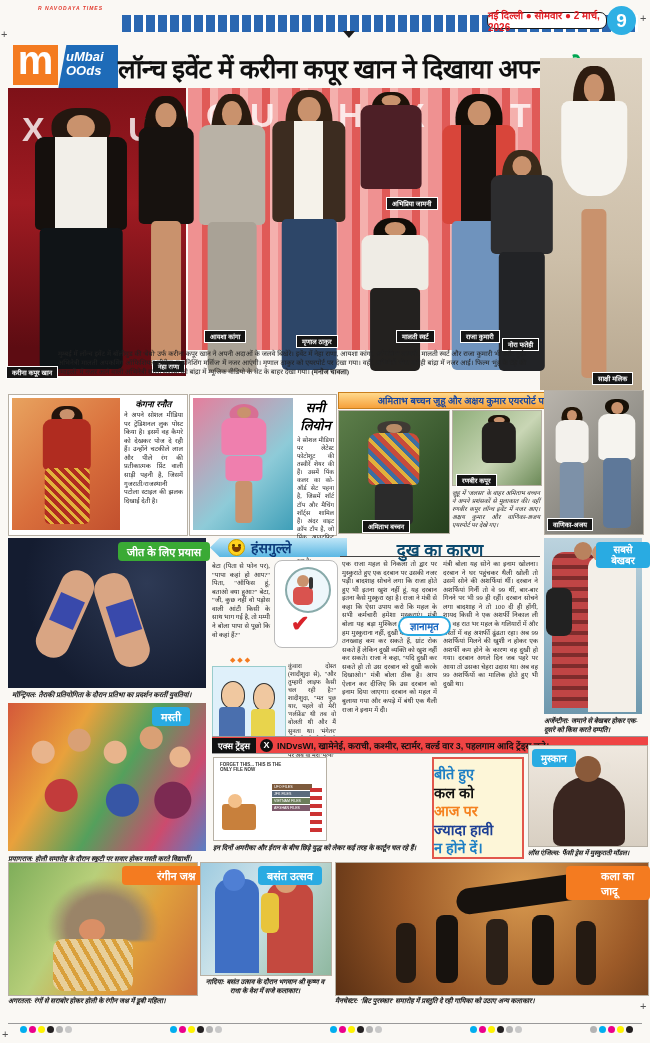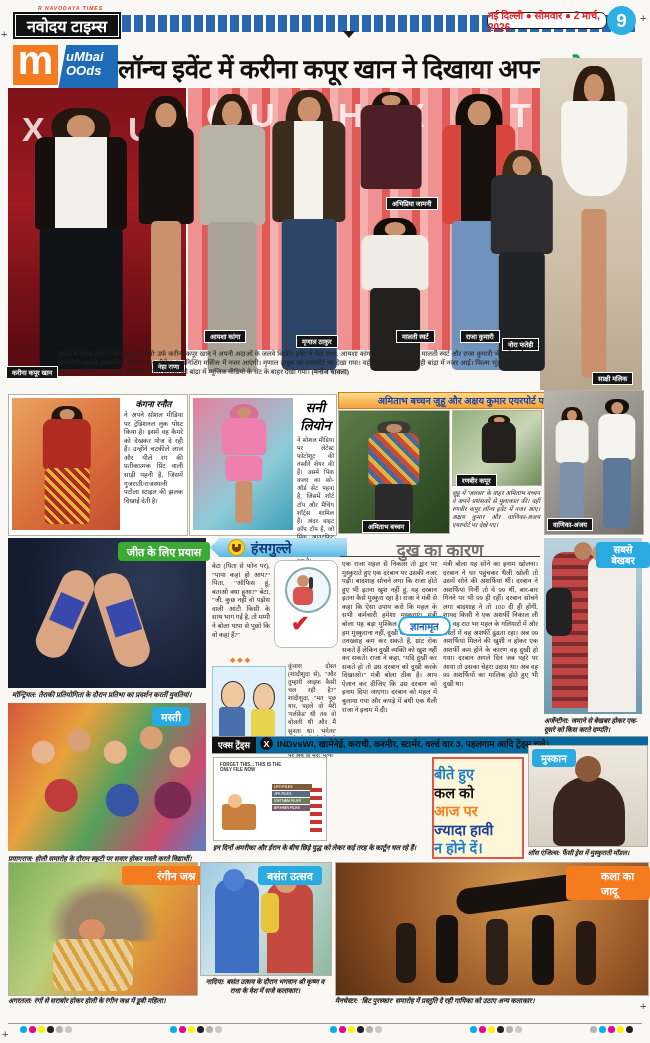--- a/index.html
+++ b/index.html
@@ -50,40 +50,39 @@
   .badge.orange{background:#f47b20;padding-left:35px;}
   
   .jokehdr{background:linear-gradient(180deg,#bfe6f7,#5bb7e3);color:#0d3c7c;font-weight:bold;font-size:14px;
            display:flex;align-items:center;clip-path:polygon(0 50%,7% 0,100% 0,100% 100%,7% 100%);padding-left:10px;}
   .smiley{width:15px;height:15px;border-radius:50%;background:#ffd21e;border:1px solid #c79a00;position:relative;margin:0 6px 0 8px;}
   .smiley:before{content:"";position:absolute;left:3px;top:4px;width:2.5px;height:2.5px;border-radius:50%;
                  background:#5a3b00;box-shadow:6px 0 0 #5a3b00;}
   .smiley:after{content:"";position:absolute;left:3px;top:7px;width:9px;height:5px;border-radius:0 0 9px 9px;background:#7a3b00;}
   .sep{color:#f47b20;font-size:7px;text-align:center;letter-spacing:2px;}
   .cartoonbox{background:#dff0fa;border:1px solid #9cc;}
-  .storytitle{font-weight:bold;font-size:17px;text-align:center;color:#737373;}
+  .storytitle{font-weight:bold;font-size:17px;text-align:center;color:#0c4a6e;}
   .inset{position:absolute;background:#fff;border:2px solid #29abe2;border-radius:10px;color:#1565c0;
          font-weight:bold;font-size:10px;padding:1px 10px;}
   
   .xlabel{background:#111;color:#fff;font-weight:bold;font-size:8.5px;padding:2px 6px;}
   .xlogo{width:13px;height:13px;border-radius:50%;background:#111;color:#fff;font-weight:bold;font-size:9px;
          display:inline-flex;align-items:center;justify-content:center;margin:0 4px;}
   .xtxt{font-weight:bold;font-size:9px;color:#111;}
   .quotebox{background:#fdf6d8;border:2.5px solid #e2574c;text-align:left;font-weight:bold;font-size:14.5px;line-height:1.28;}
   .cmyk span{display:inline-block;width:7px;height:7px;border-radius:50%;margin-right:2px;}
 </style>
 </head>
 <body>
 
 <div id="page">
 
   <div class="abs regmark" style="left:1px;top:28px;">+</div>
   <div class="abs regmark" style="left:640px;top:12px;">+</div>
   <div class="abs tagline" style="left:38px;top:5px;">R NAVODAYA TIMES</div>
-  <div class="abs nameplate" style="left:13px;top:12px;width:104px;height:23px;">नवोदय टाइम्स</div>
   <div class="abs checker" style="left:122px;top:15px;width:516px;height:17px;"></div>
   <div class="abs" style="left:343px;top:31px;width:0;height:0;border-left:6px solid transparent;border-right:6px solid transparent;border-top:7px solid #1a1a1a;"></div>
   <div class="abs datebox" style="left:487px;top:12px;width:118px;height:15px;">नई दिल्ली ● सोमवार ● 2 मार्च, 2026</div>
   <div class="abs pagecircle" style="left:607px;top:6px;width:29px;height:29px;">9</div>
 
   <div class="abs mtile" style="left:13px;top:45px;width:45px;height:40px;">m</div>
   <div class="abs moodstile" style="left:58px;top:45px;width:52px;height:40px;">
     <div>uMbai</div>
     <div>OOds</div>
   </div>
@@ -295,21 +294,21 @@
   <div class="ph" style="left:544px;top:538px;width:98px;height:176px;background:linear-gradient(180deg,#bcd3de,#8fb4c6 55%,#6e98ad);">
     <div class="abs" style="left:8px;top:14px;width:44px;height:156px;background:repeating-linear-gradient(0deg,#c04545 0 7px,#7e2c2c 7px 11px);border-radius:12px 12px 0 0;"></div>
     <div class="abs" style="left:44px;top:18px;width:48px;height:156px;background:#f3efe8;border-radius:12px 12px 0 0;"></div>
     <div class="abs" style="left:30px;top:4px;width:18px;height:18px;border-radius:50%;background:#b9825e;"></div>
     <div class="abs" style="left:48px;top:6px;width:18px;height:18px;border-radius:50%;background:#c9926d;"></div>
     <div class="abs" style="left:2px;top:50px;width:26px;height:48px;background:#222;border-radius:8px;"></div>
   </div>
   <div class="badge cyan" style="left:596px;top:542px;width:36px;text-align:center;line-height:1.1;font-size:10px;">सबसे बेखबर</div>
   <div class="abs capt" style="left:544px;top:716px;width:100px;font-size:6.8px;">अर्जेन्टीना: जमाने से बेखबर होकर एक-दूसरे को किस करते दम्पति।</div>
 
-  <div class="abs" style="left:212px;top:736px;width:436px;height:16px;display:flex;border-top:1px solid #999;border-bottom:1px solid #999;background:#0369a1;">
+  <div class="abs" style="left:212px;top:736px;width:436px;height:16px;display:flex;align-items:center;border-top:1px solid #999;border-bottom:1px solid #999;background:#ef4444;">
     <span class="xlabel">एक्स ट्रेंड्स</span>
     <span class="xlogo">X</span>
     <span class="xtxt">INDvsWI, खामेनेई, कराची, कश्मीर, स्टार्मर, वर्ल्ड वार 3, पहलगाम आदि ट्रेंड्स चले।</span>
   </div>
 
   <div class="ph frame" style="left:213px;top:757px;width:112px;height:82px;background:#fff;">
     <div class="abs" style="left:6px;top:4px;width:70px;font-size:4.5px;font-weight:bold;color:#333;">FORGET THIS... THIS IS THE ONLY FILE NOW</div>
     <div class="abs" style="left:8px;top:46px;width:34px;height:26px;background:#c8803c;border-radius:3px;"></div>
     <div class="abs" style="left:14px;top:36px;width:14px;height:14px;border-radius:50%;background:#f3c08a;"></div>
     <div class="abs" style="left:58px;top:26px;width:40px;height:46px;display:flex;flex-direction:column;gap:1px;">

